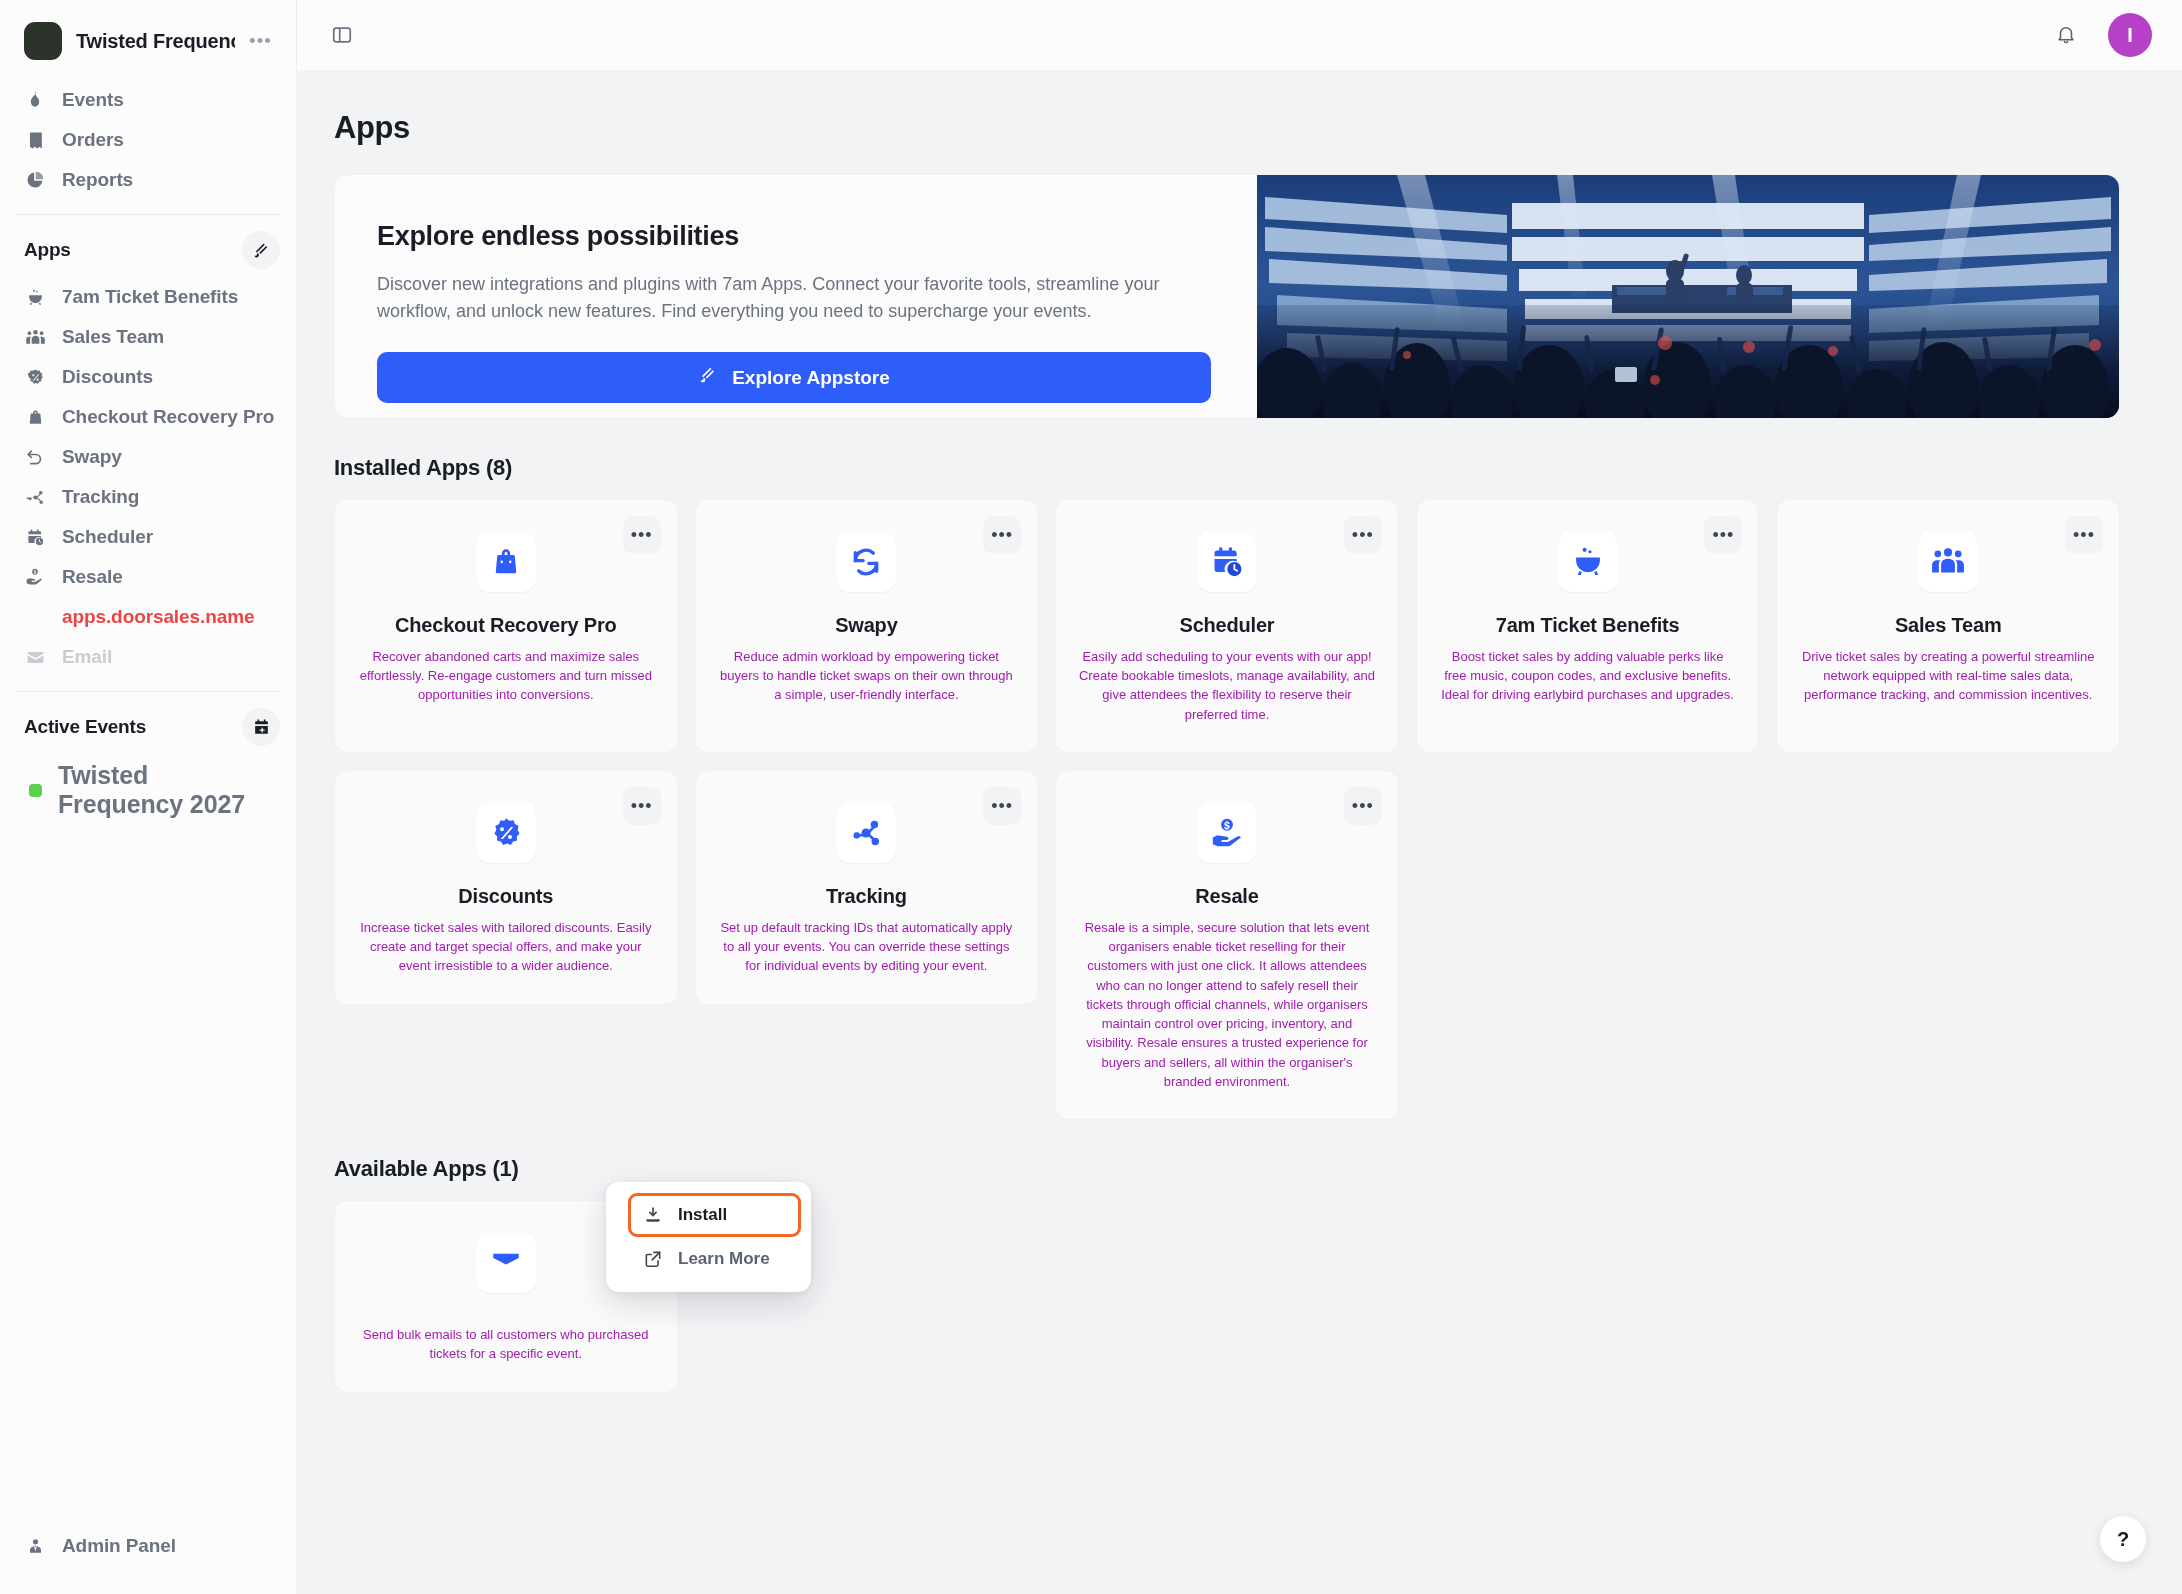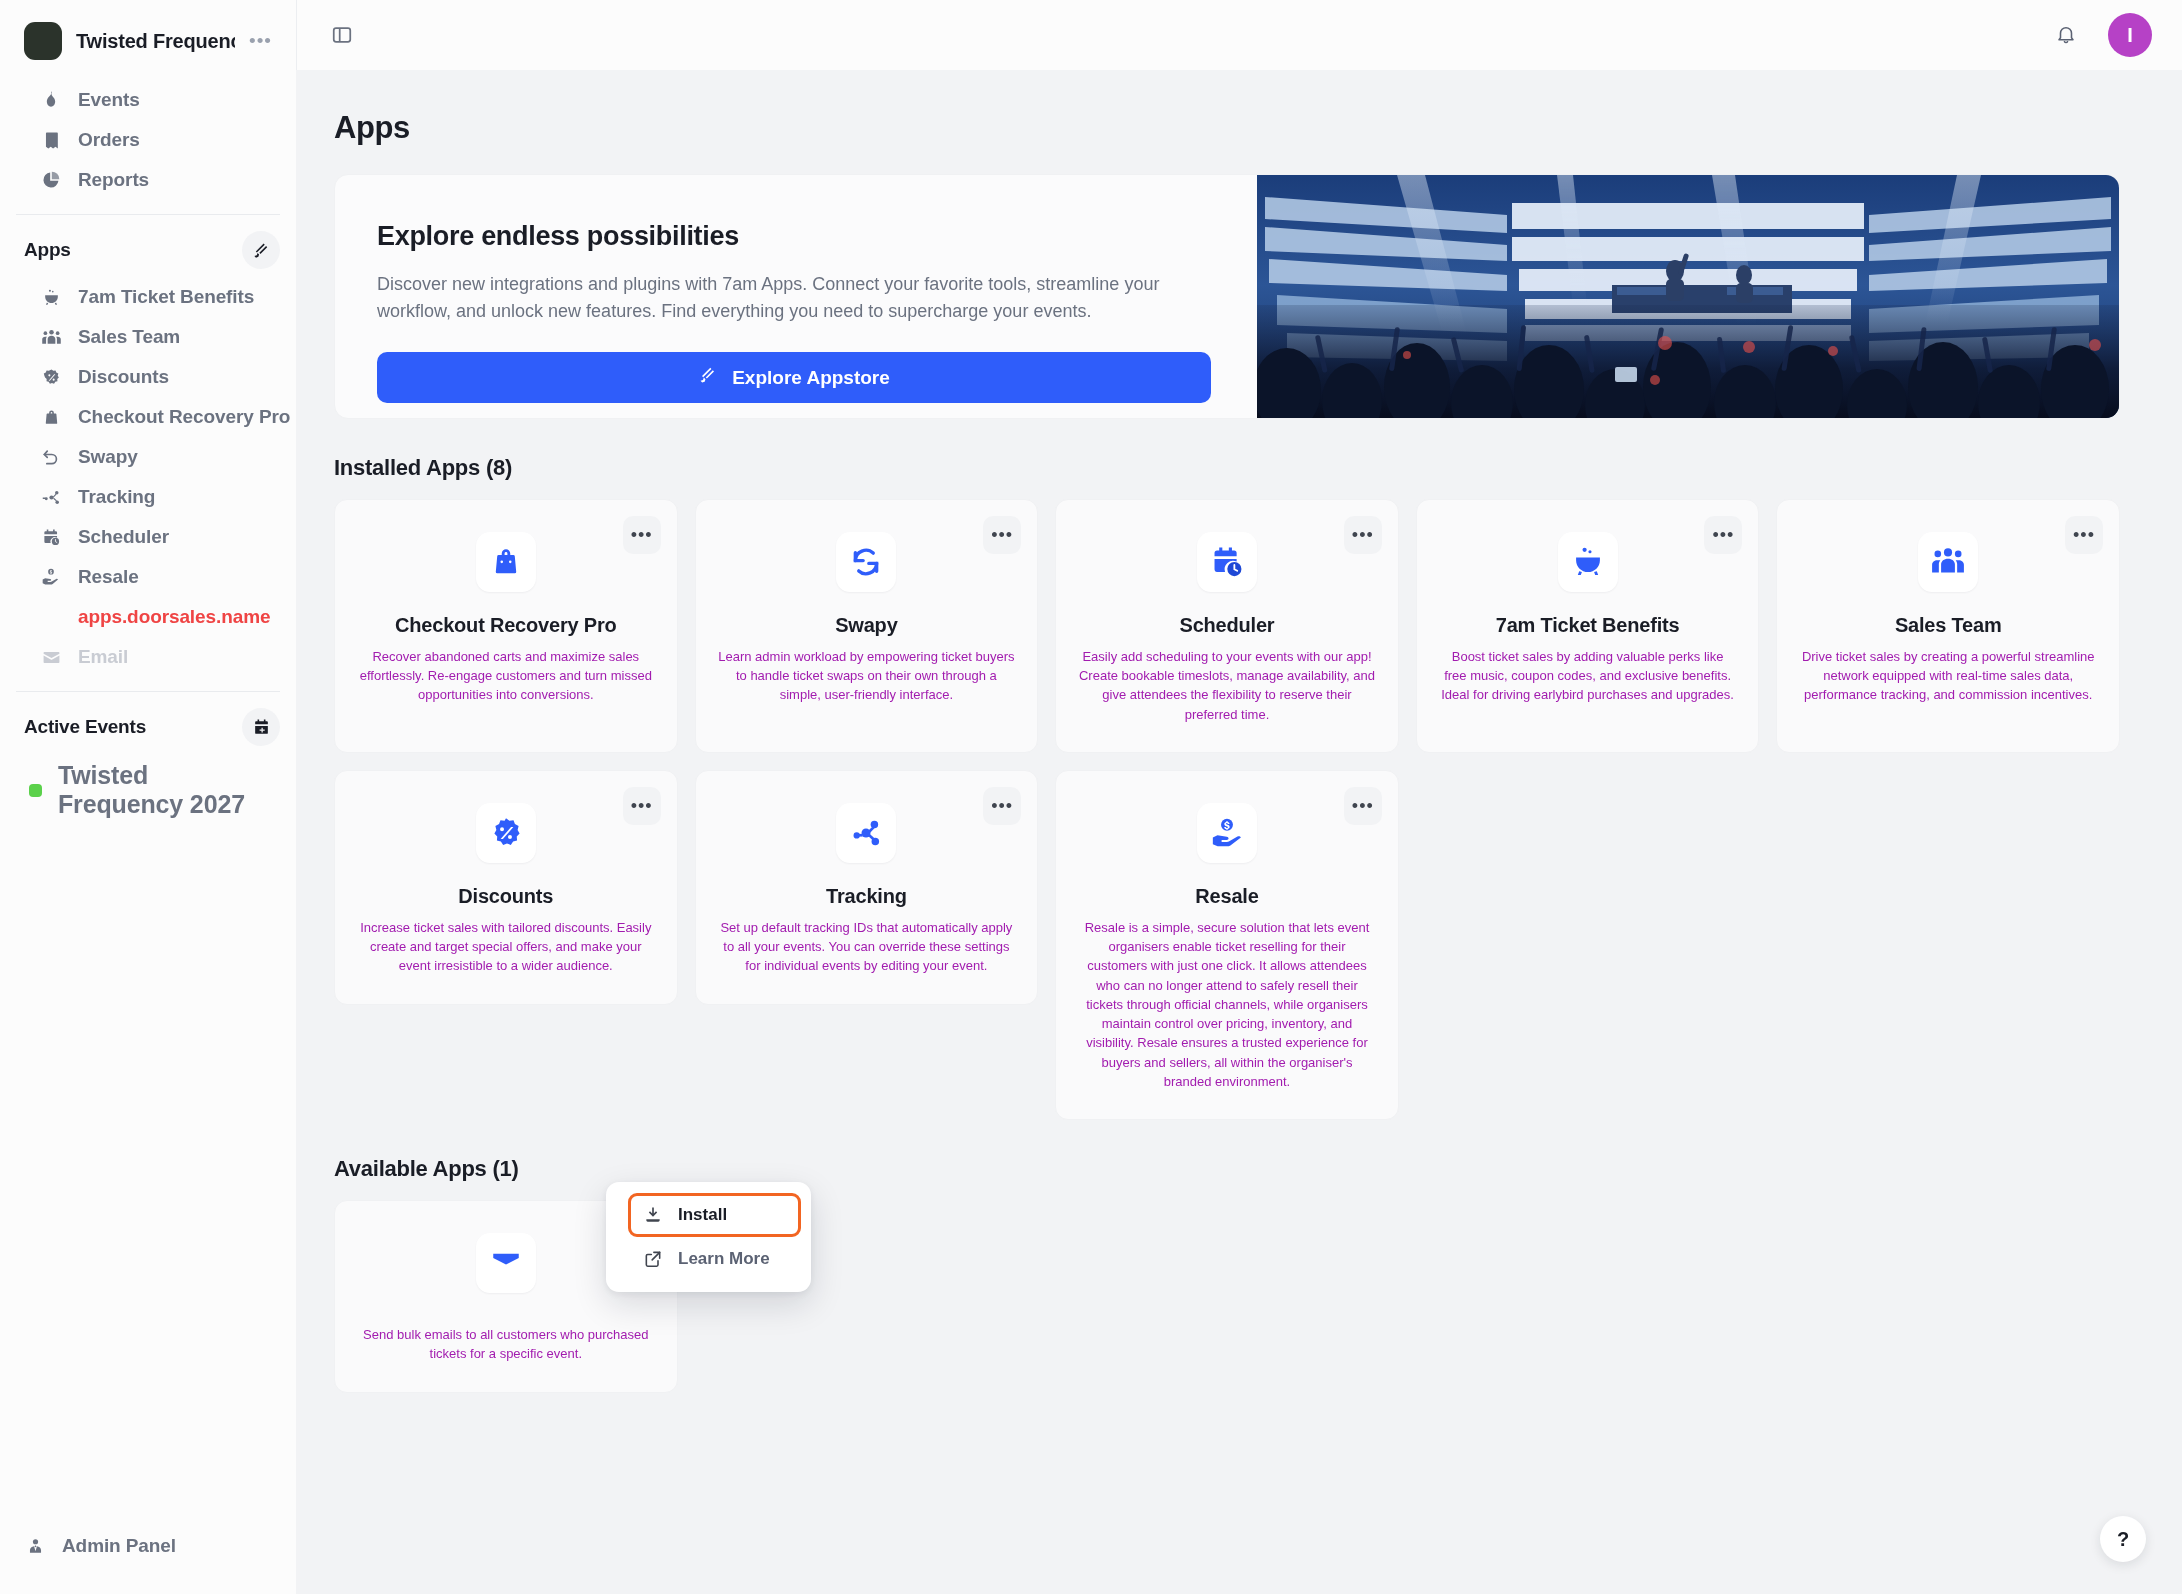--- a/index.html
+++ b/index.html
@@ -17,21 +17,21 @@
     background: #fcfcfc;
     display: flex; flex-direction: column;
     position: relative;
     z-index: 5;
   }
   .sb-brand { display: flex; align-items: center; gap: 14px; padding: 22px 24px 18px 24px; }
   .sb-logo { width: 38px; height: 38px; border-radius: 11px; background: #2b332b; flex: 0 0 38px; }
   .sb-brand-name { font-size: 20px; font-weight: 700; color: #1a1d26; letter-spacing: -0.2px; white-space: nowrap; overflow: hidden; }
   .sb-brand-dots { margin-left: auto; color: #9aa1ae; font-size: 19px; line-height: 10px; letter-spacing: 1px; cursor: pointer; }
 
-  .sb-nav { padding: 2px 0 4px 16px; }
+  .sb-nav { padding: 2px 0 4px 0; }
   .sb-item {
     display: flex; align-items: center; gap: 16px;
     padding: 9px 24px; cursor: pointer;
     color: #6b7280; font-size: 19px; font-weight: 600; letter-spacing: -0.1px;
   }
   .sb-ico { width: 22px; height: 22px; flex: 0 0 22px; display: flex; align-items: center; justify-content: center; color: #6b7280; }
   .sb-ico svg { display: block; }
   .sb-label { white-space: nowrap; }
 
   .sb-divider { height: 1px; background: #e9ebee; margin: 10px 16px 10px 16px; }
@@ -486,21 +486,21 @@
           <span class="card-menu-btn">•••</span>
           <span class="card-icon-box">
             <svg width="34" height="34" viewBox="0 0 24 24" fill="none" stroke="#2f5dfa" stroke-width="2.4" stroke-linecap="round">
                 <path d="M4.5 11a7.5 7.5 0 0112.6-5.3"></path>
                 <polyline points="4.5,5.5 4.5,11 10,11" fill="none"></polyline>
                 <path d="M19.5 13a7.5 7.5 0 01-12.6 5.3"></path>
                 <polyline points="19.5,18.5 19.5,13 14,13" fill="none"></polyline>
               </svg>
           </span>
           <div class="card-title">Swapy</div>
-          <div class="card-desc">Learn admin workload by empowering ticket buyers to handle ticket swaps on their own through a simple, user-friendly interface.</div>
+          <div class="card-desc">Reduce admin workload by empowering ticket buyers to handle ticket swaps on their own through a simple, user-friendly interface.</div>
         </div>
 
         <div class="card">
           <span class="card-menu-btn">•••</span>
           <span class="card-icon-box">
             <svg width="34" height="34" viewBox="0 0 24 24" fill="#2f5dfa">
                 <path d="M6.5 1.8v2H5A1.8 1.8 0 003.2 5.6V8h15.6V5.6A1.8 1.8 0 0017 3.8h-1.5v-2h-2.2v2H8.7v-2H6.5zM3.2 9.8v7.4A1.8 1.8 0 005 19h5.6a6 6 0 018.2-7.3V9.8H3.2z"></path>
                 <circle cx="17.2" cy="17" r="5" fill="#1e48d6"></circle>
                 <path d="M17.2 14.1v3l2 1.1" stroke="#ffffff" stroke-width="1.3" fill="none" stroke-linecap="round"></path>
               </svg>

